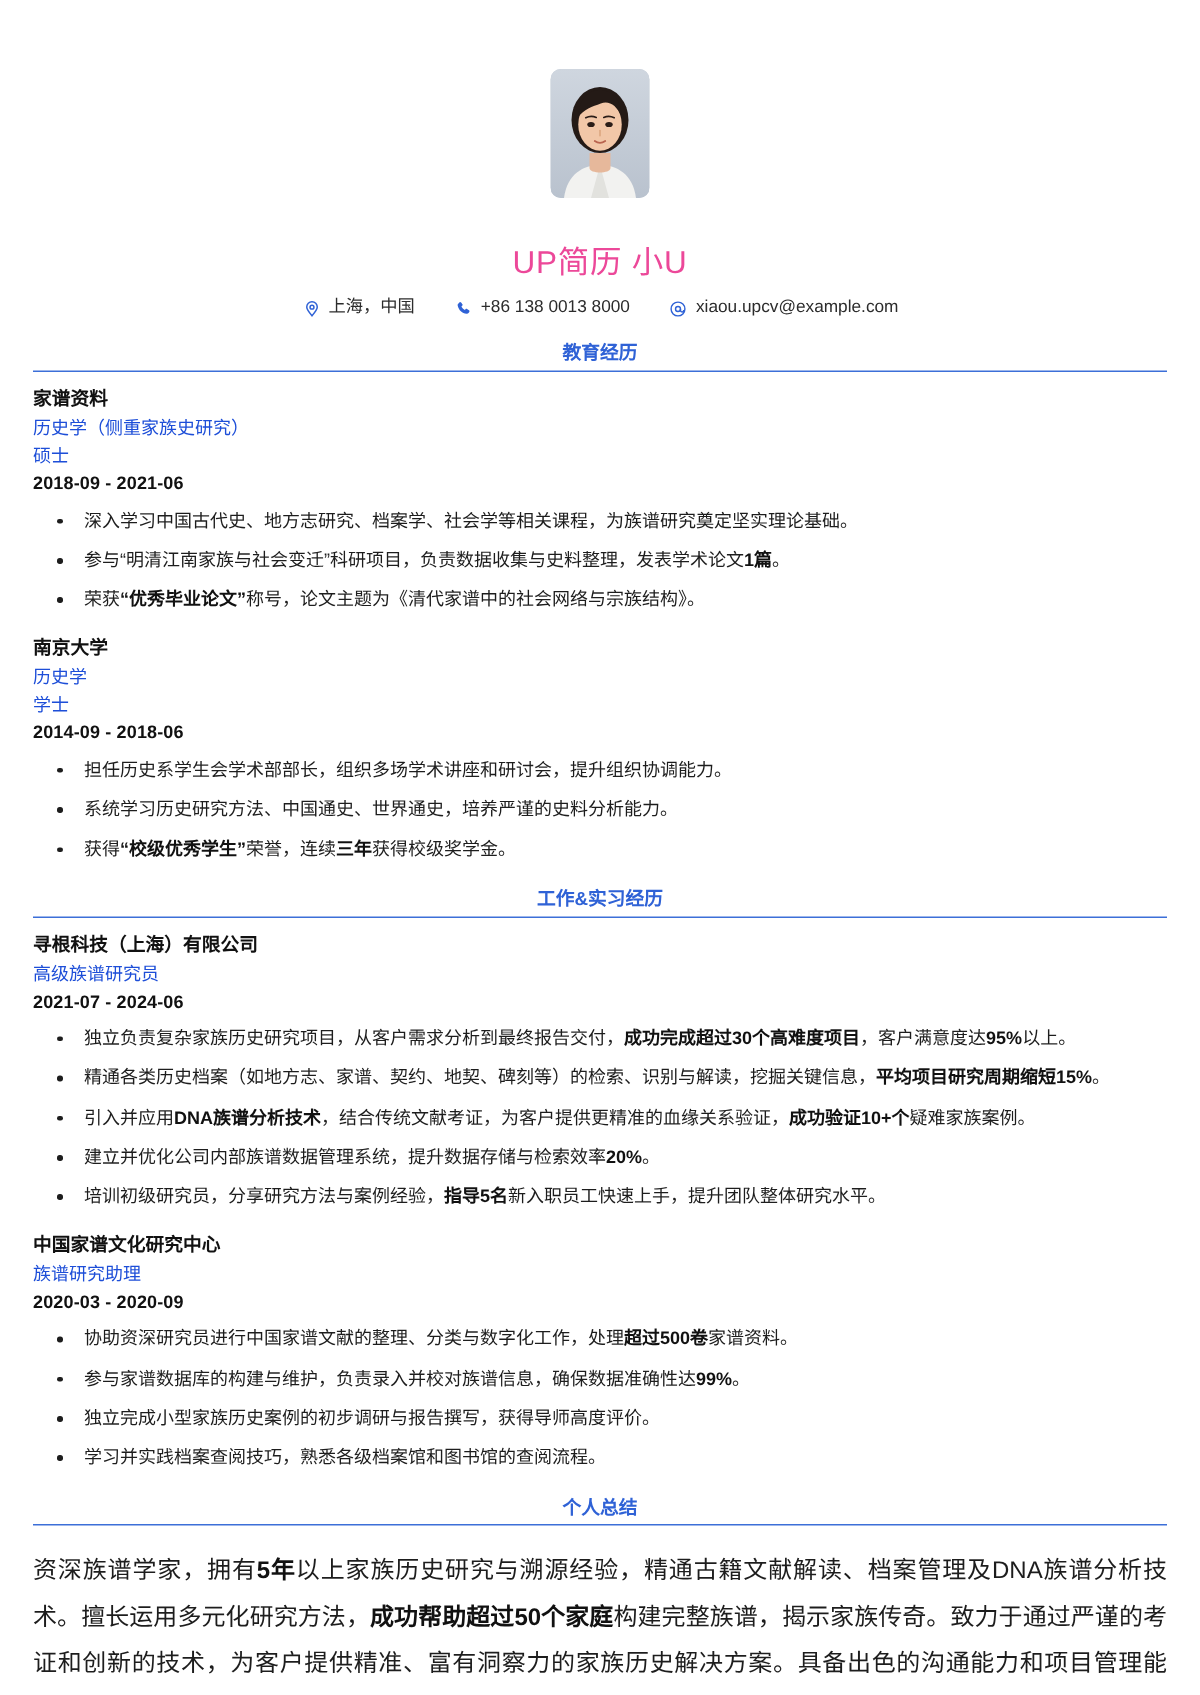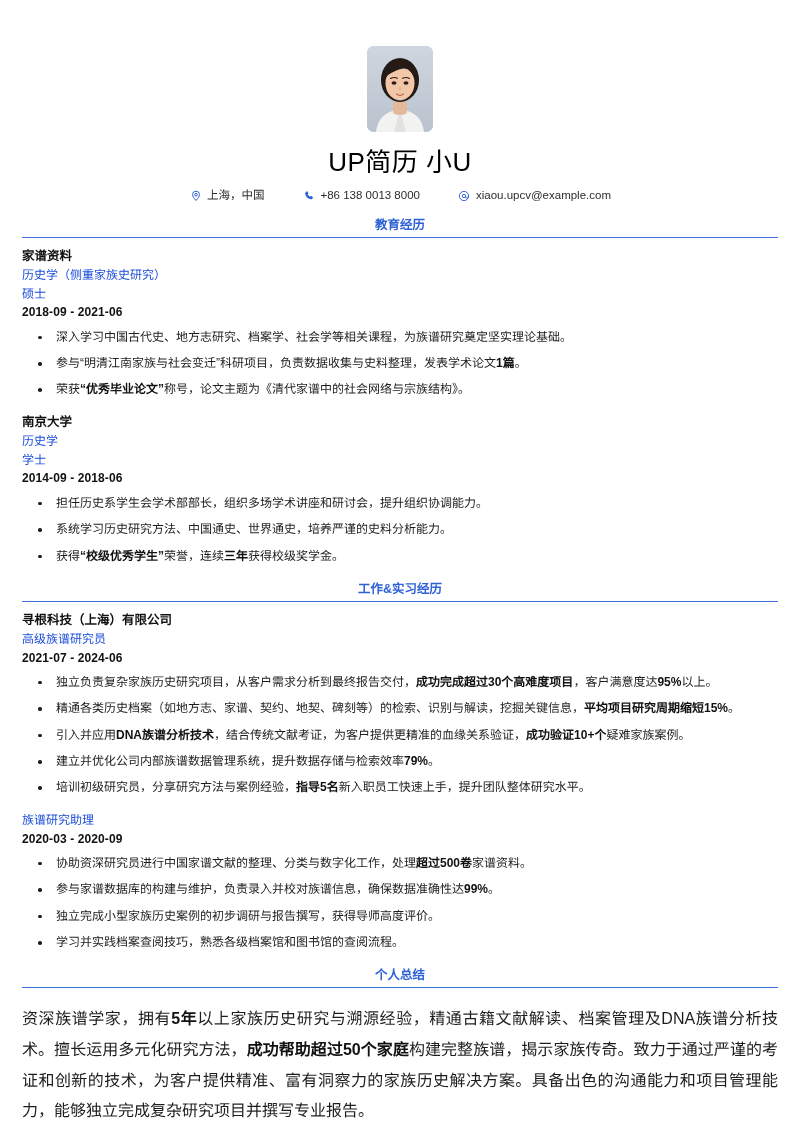--- a/index.html
+++ b/index.html
@@ -33,35 +33,35 @@
     height: 86px;
     margin: 0 auto;
     border-radius: 7px;
     overflow: hidden;
     background: #c3cbd6;
     position: relative;
   }
   .avatar svg { display: block; width: 100%; height: 100%; }
 
   .full-name {
-    margin-top: 15px;
-    font-size: 26px;
+    margin-top: 31px;
+    font-size: 21px;
     font-weight: 400;
     letter-spacing: .5px;
-    color: #000000;
+    color: #ec4899;
     line-height: 1.2;
   }
 
   .contact-line {
     margin-top: 11px;
     display: flex;
     justify-content: center;
     align-items: center;
     flex-wrap: wrap;
-    gap: 16px;
+    gap: 4px;
     font-size: 11.5px;
     color: #2c2c2c;
   }
   .contact-item {
     display: inline-flex;
     align-items: center;
     margin: 0 11px;
     white-space: nowrap;
   }
   .contact-item .ci-icon {
@@ -269,25 +269,26 @@
     <div class="section-rule"></div>
     <div>
         <div class="entry">
           <div class="entry-org">寻根科技（上海）有限公司</div>
           <div class="entry-role">高级族谱研究员</div>
           <div class="entry-dates">2021-07 - 2024-06</div>
           <ul class="bullets">
             <li>独立负责复杂家族历史研究项目，从客户需求分析到最终报告交付，<b>成功完成超过30个高难度项目</b>，客户满意度达<b>95%</b>以上。</li>
             <li>精通各类历史档案（如地方志、家谱、契约、地契、碑刻等）的检索、识别与解读，挖掘关键信息，<b>平均项目研究周期缩短15%</b>。</li>
             <li>引入并应用<b>DNA族谱分析技术</b>，结合传统文献考证，为客户提供更精准的血缘关系验证，<b>成功验证10+个</b>疑难家族案例。</li>
-            <li>建立并优化公司内部族谱数据管理系统，提升数据存储与检索效率<b>79%</b>。</li>
+            <li>建立并优化公司内部族谱数据管理系统，提升数据存储与检索效率<b>20%</b>。</li>
             <li>培训初级研究员，分享研究方法与案例经验，<b>指导5名</b>新入职员工快速上手，提升团队整体研究水平。</li>
           </ul>
         </div>
         <div class="entry">
+          <div class="entry-org">中国家谱文化研究中心</div>
           <div class="entry-role">族谱研究助理</div>
           <div class="entry-dates">2020-03 - 2020-09</div>
           <ul class="bullets">
             <li>协助资深研究员进行中国家谱文献的整理、分类与数字化工作，处理<b>超过500卷</b>家谱资料。</li>
             <li>参与家谱数据库的构建与维护，负责录入并校对族谱信息，确保数据准确性达<b>99%</b>。</li>
             <li>独立完成小型家族历史案例的初步调研与报告撰写，获得导师高度评价。</li>
             <li>学习并实践档案查阅技巧，熟悉各级档案馆和图书馆的查阅流程。</li>
           </ul>
         </div>
       </div>

